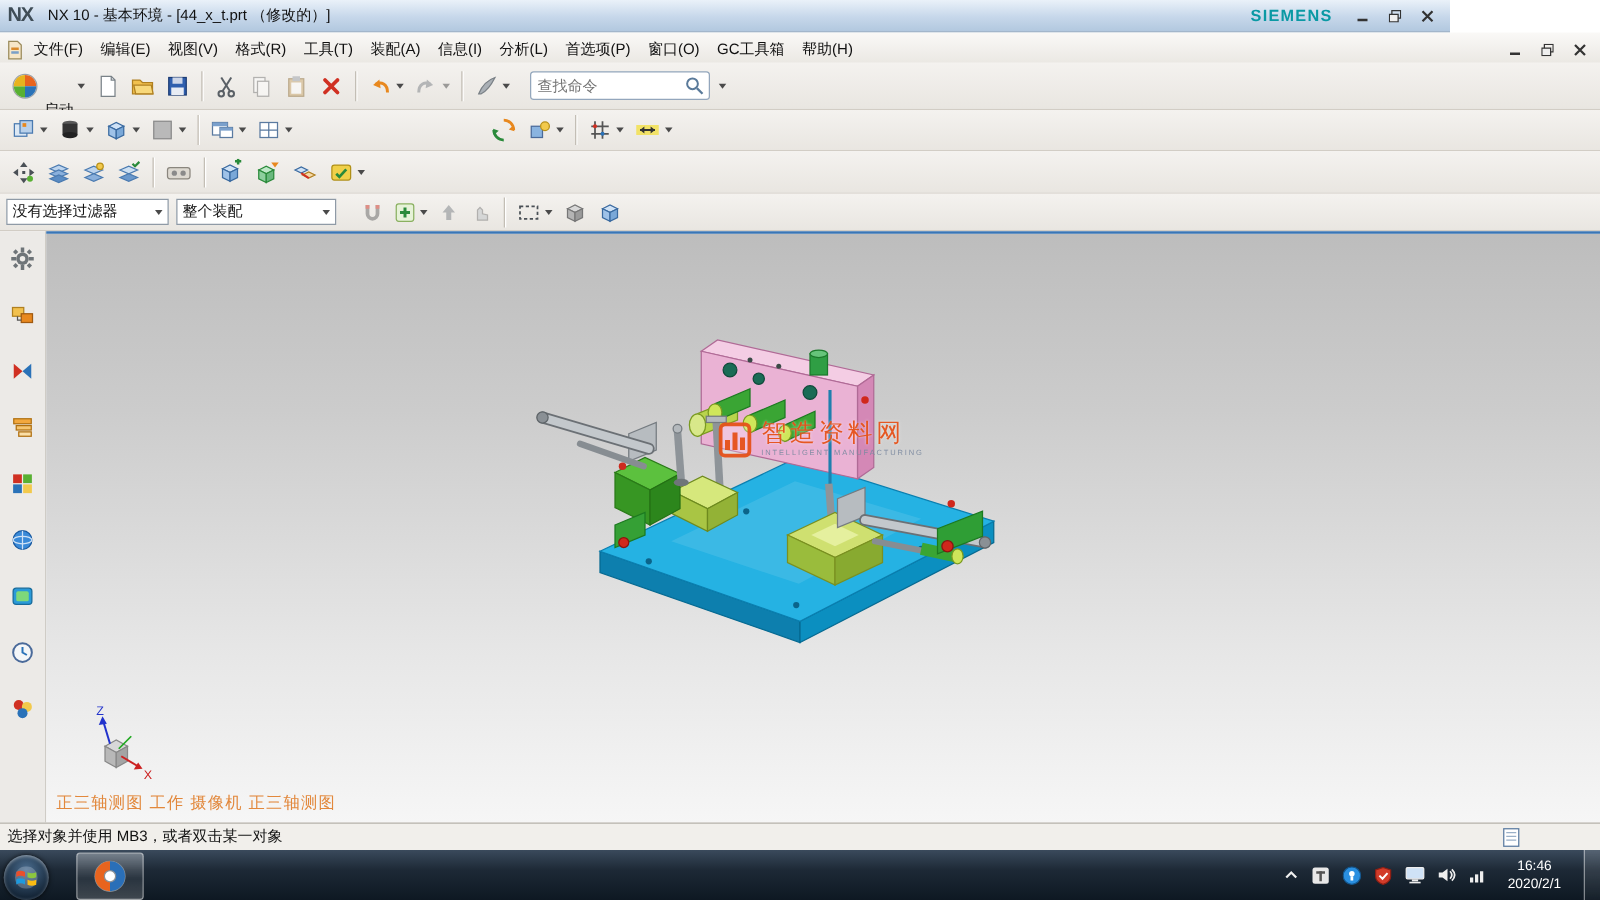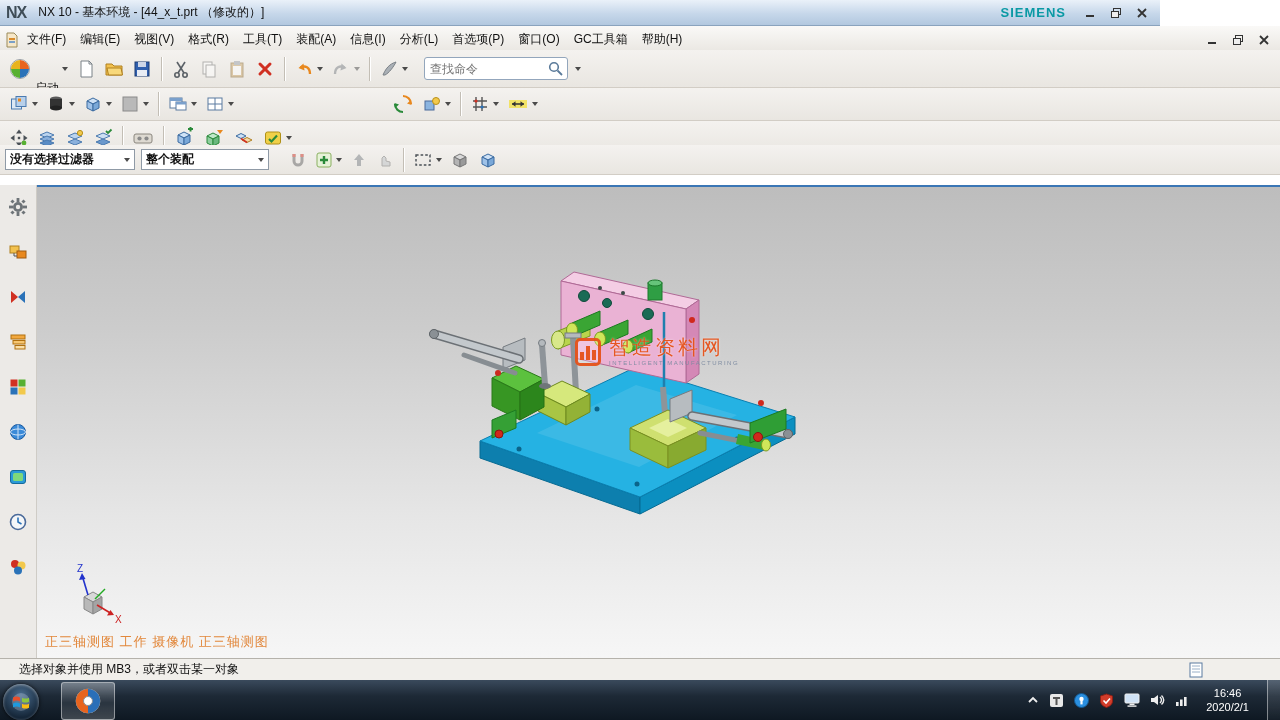--- a/index.html
+++ b/index.html
@@ -23,21 +23,21 @@
     display:flex;align-items:center;padding:0 4px;}
   .mitem{font-size:12px;color:#111;padding:3px 7px;white-space:nowrap;}
   #menubar .winbtns{margin-left:auto;}
 
   
   .tbar{position:absolute;left:0;width:1280px;box-sizing:border-box;background:linear-gradient(#f4f2ef,#e9e6e1);
         border-bottom:1px solid #d2cdc5;display:flex;align-items:center;padding:0 5px;}
   #tb1{top:50px;height:38px;}
   #tb2{top:88px;height:33px;}
   #tb3{top:121px;height:34px;}
-  #filterbar{top:145px;height:30px;font-weight:bold;}
+  #filterbar{top:155px;height:30px;}
   .tbtn{display:inline-flex;align-items:center;padding:2px 3px;margin:0 1px;border-radius:2px;}
   .tbtn.dim{opacity:.5;}
   .sep{width:1px;height:24px;background:#c3beb5;box-shadow:1px 0 0 #fff;margin:0 5px;}
   .dd{width:0;height:0;border-left:3px solid transparent;border-right:3px solid transparent;
       border-top:4px solid #4a4a4a;margin-left:3px;}
   .startlbl{font-size:12px;color:#111;margin-left:4px;margin-top:40px;}
   .searchbox{display:flex;align-items:center;width:136px;height:21px;background:#fff;
      border:1px solid #93a6bc;border-radius:3px;margin-left:12px;padding:0 3px;gap:20px;}
   .searchbox input{border:0;outline:none;flex:1;font-size:12px;min-width:0;font-family:"Liberation Sans",sans-serif;}
   .dropdown{display:flex;align-items:center;height:21px;background:#fff;border:1px solid #8f9aa6;
@@ -60,21 +60,21 @@
   .wmlogo{width:26px;height:28px;border:3px solid #e6521a;border-radius:5px;display:flex;
      align-items:flex-end;justify-content:center;gap:2px;padding:3px 2px;box-sizing:border-box;background:rgba(255,255,255,.25);}
   .wmbar{width:4px;background:#e6521a;}
   .wmb1{height:8px;} .wmb2{height:14px;} .wmb3{height:10px;}
   .wmt1{font-size:20px;font-weight:normal;color:#e6521a;letter-spacing:3px;line-height:1;text-shadow:0 0 2px rgba(255,255,255,.7);}
   .wmt2{font-size:6px;color:#7c8aa0;letter-spacing:1.5px;margin-top:3px;}
   .viewlabel{position:absolute;left:8px;top:446px;font-size:13px;color:#e2883c;letter-spacing:1px;}
 
   
   #statusbar{position:absolute;left:0;top:658px;width:1280px;height:22px;box-sizing:border-box;
-     background:#f1efeb;border-top:1px solid #b5b2ab;display:flex;align-items:center;padding:0 19px;}
+     background:#f1efeb;border-top:1px solid #b5b2ab;display:flex;align-items:center;padding:0 6px;}
   .statustext{font-size:12px;color:#111;}
   .statusicon{margin-left:auto;margin-right:58px;}
 
   
   #taskbar{position:absolute;left:0;top:680px;width:1280px;height:40px;
      background:linear-gradient(#3a4a5c,#1d2936 40%,#0e1822);display:flex;align-items:flex-end;}
   .orb{width:36px;height:36px;margin-left:3px;border-radius:50%;
      background:radial-gradient(circle at 50% 32%,#4a6c8e,#152638 72%);
      box-shadow:inset 0 1px 3px rgba(255,255,255,.5),0 0 4px rgba(0,0,0,.8);
      display:flex;align-items:center;justify-content:center;}

